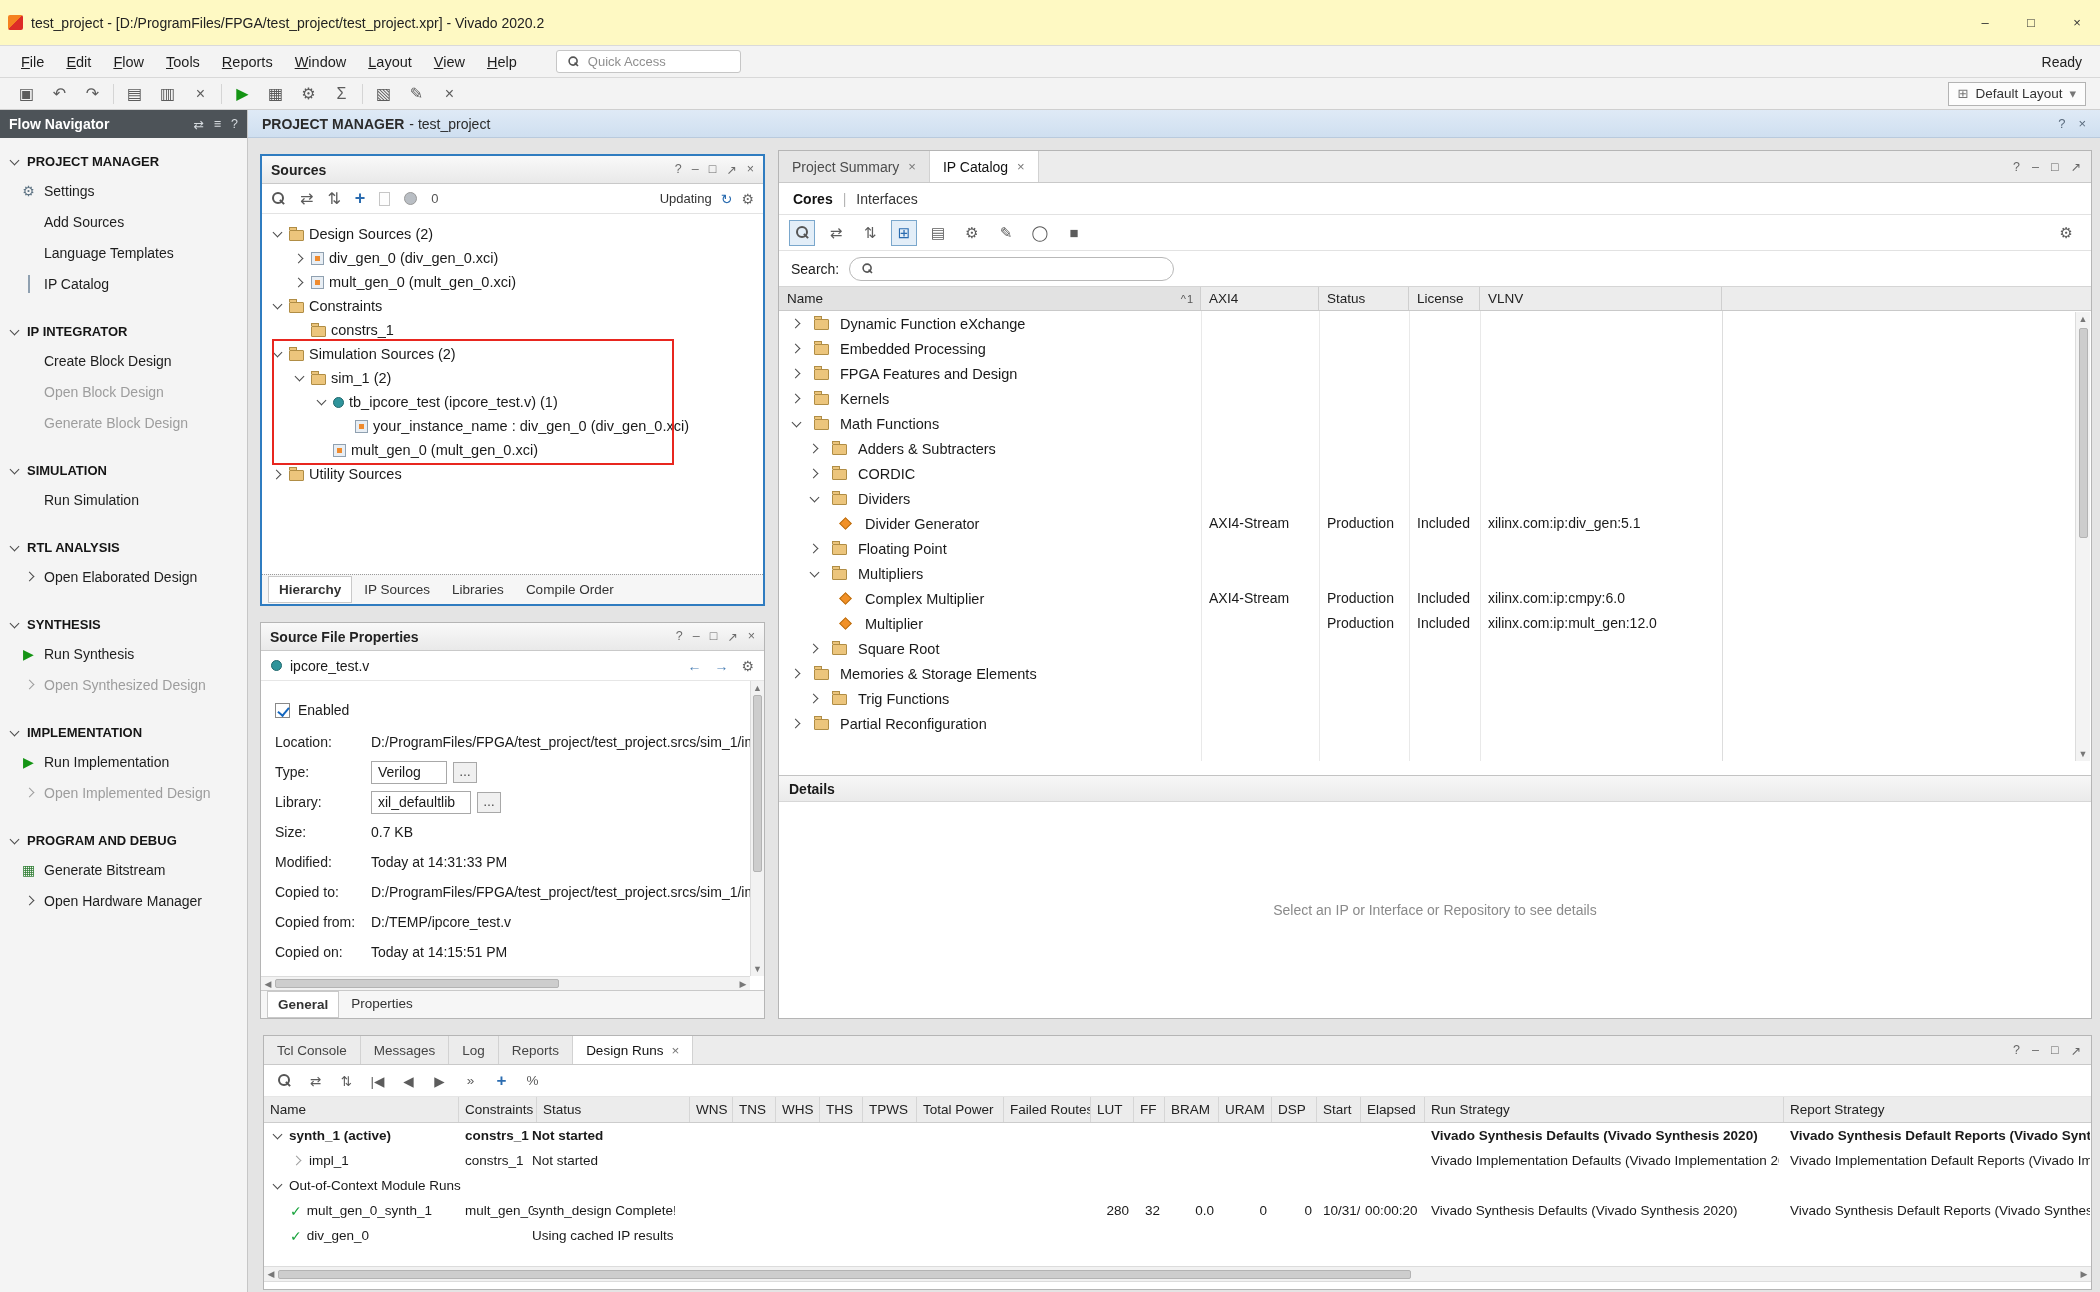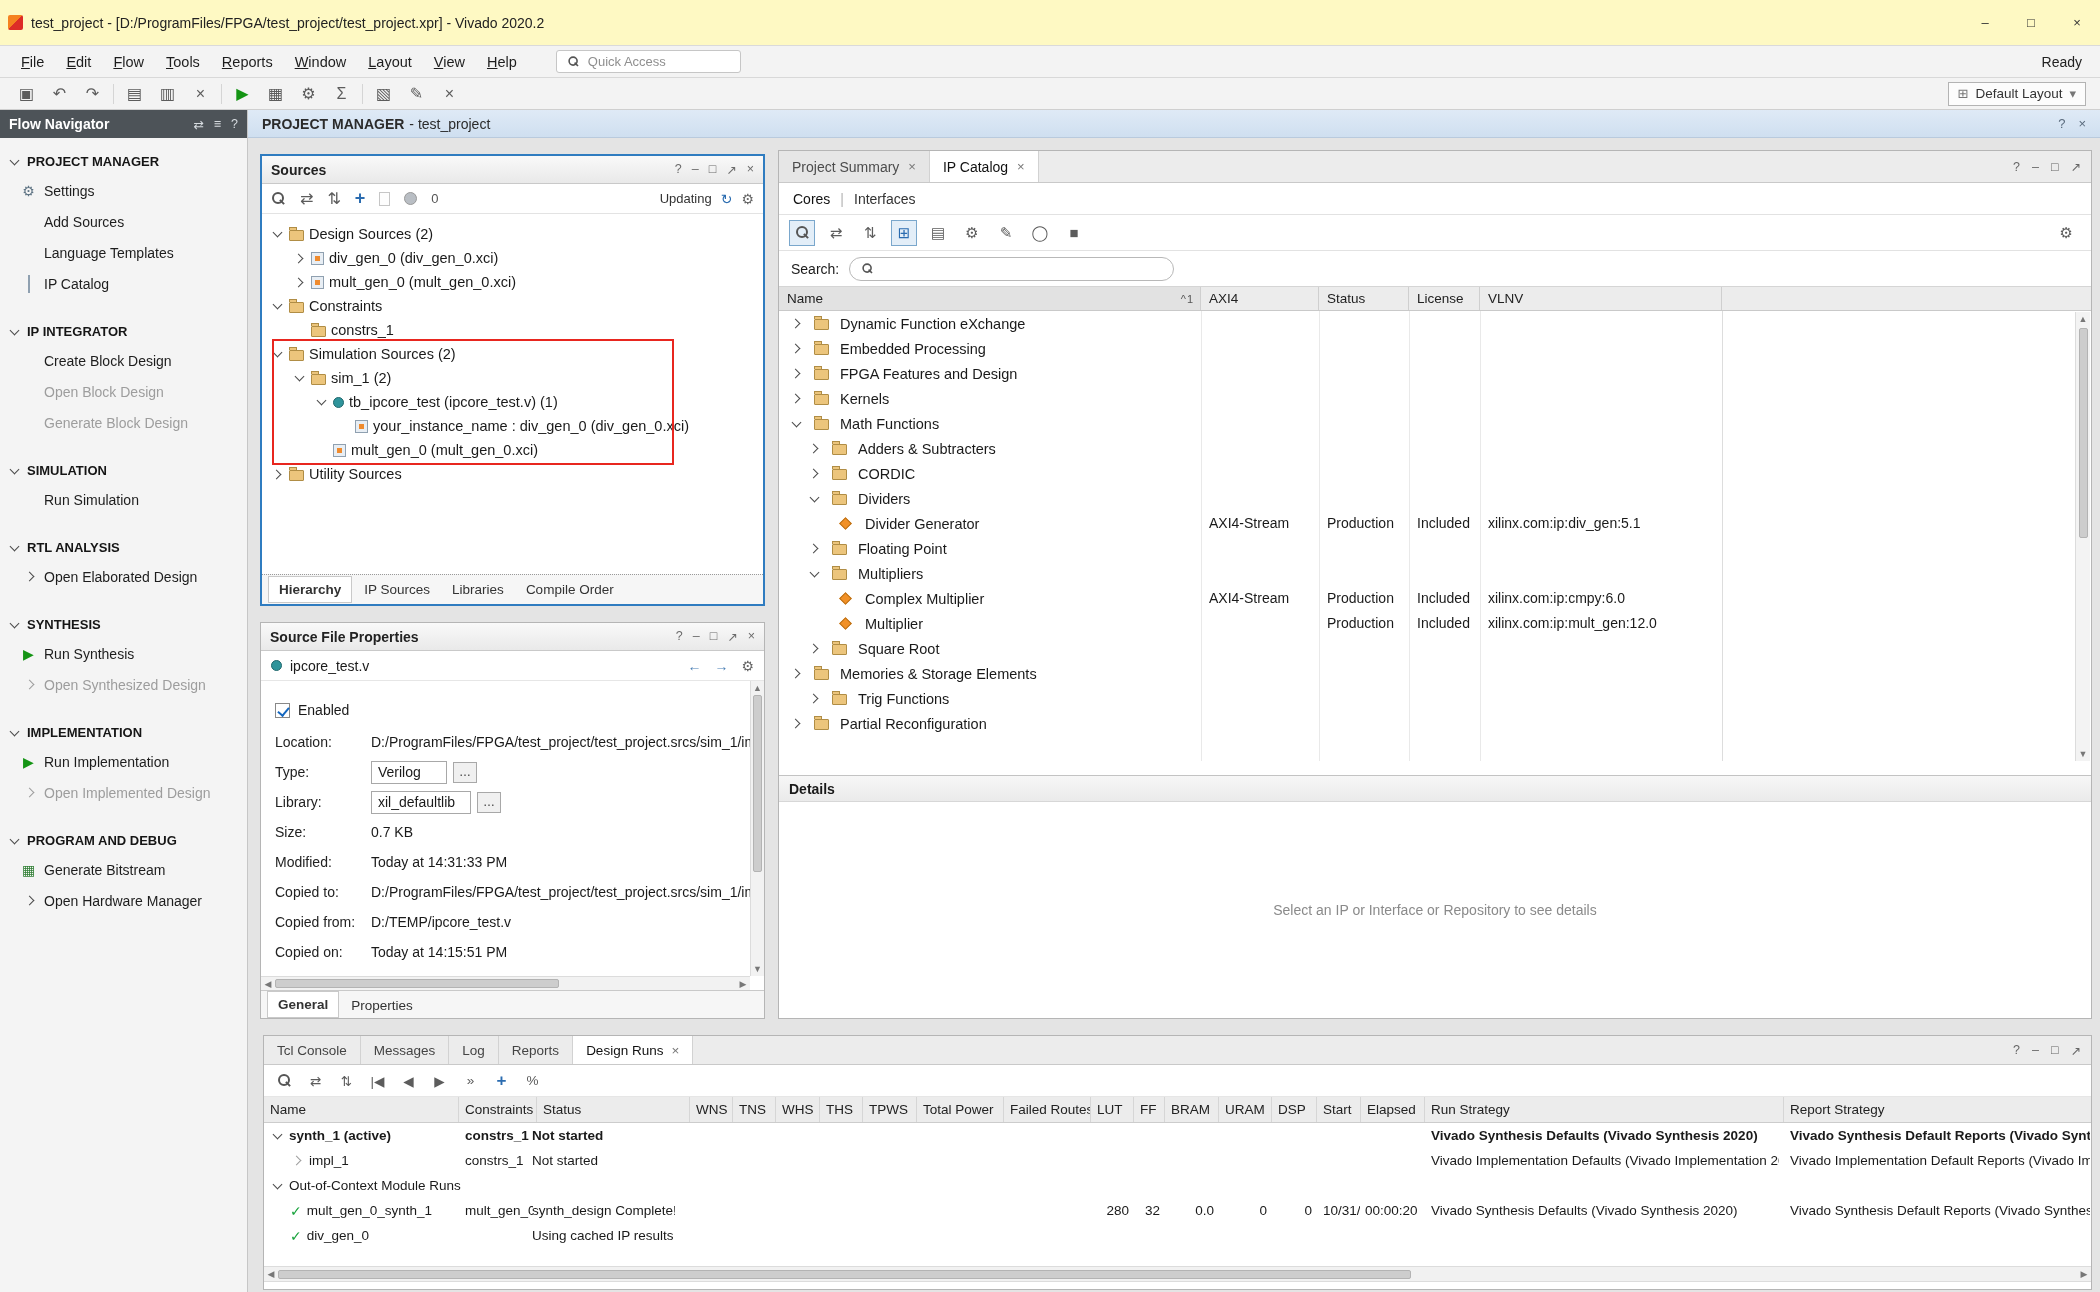--- a/index.html
+++ b/index.html
@@ -103,40 +103,40 @@
 .psub .fname{font-size:14px}
 .psub-icons{margin-left:auto;display:flex;gap:13px;font-size:14px;color:#4a7fb5}
 .psub-icons .g{color:#666}
 .pbody{flex:1;position:relative;background:#fff;padding-top:12px;overflow:hidden}
 .prow{height:30px;display:flex;align-items:center;padding-left:14px;font-size:14px}
 .prow.cb{height:34px;gap:8px}
 .plabel{width:96px;color:#222;flex:none}
 .pvalue{white-space:nowrap;overflow:hidden;color:#1a1a1a;padding-right:20px}
 .inbox{border:1px solid #a8a8a8;background:#fff;height:23px;display:flex;align-items:center;padding:0 6px;white-space:nowrap}
 .dots-btn{border:1px solid #a8a8a8;background:#f0f0f0;height:21px;width:24px;display:flex;align-items:center;justify-content:center;margin-left:6px;font-size:12px;color:#333}
-.ptabs{height:28px;border-top:1px solid #c9c9c9;background:#f6f6f6;display:flex;align-items:flex-end;padding:0 6px;gap:2px;flex:none}
+.ptabs{height:28px;border-top:1px solid #c9c9c9;background:#f6f6f6;display:flex;align-items:flex-start;padding:0 6px;gap:2px;flex:none}
 
 
 .hscroll{position:absolute;left:0;right:14px;bottom:0;height:14px;background:#f2f2f2;border-top:1px solid #dcdcdc;display:flex;align-items:center}
 .hs-arrow{width:14px;text-align:center;font-size:9px;color:#777;flex:none}
 .hs-thumb{height:9px;background:#cdcdcd;border:1px solid #b3b3b3;border-radius:2px}
 .vscroll{position:absolute;top:0;right:0;bottom:14px;width:14px;background:#f2f2f2;border-left:1px solid #dcdcdc;display:flex;flex-direction:column;align-items:center}
 .vs-arrow{height:14px;font-size:9px;color:#777;display:flex;align-items:center;flex:none}
 .vs-thumb{width:9px;background:#cdcdcd;border:1px solid #b3b3b3;border-radius:2px}
 
 
 .cat-tabbar{height:32px;background:#ececec;border-bottom:1px solid #c9c9c9;display:flex;align-items:stretch;flex:none}
 .ctab{display:flex;align-items:center;gap:9px;padding:0 13px;font-size:14px;color:#4c4c4c;border-right:1px solid #d2d2d2;background:#e6e6e6}
 .ctab.active{background:#fff;color:#111}
 .ctab .x{color:#777;font-size:13px}
 .cat-ticons{margin-left:auto;display:flex;align-items:center;gap:12px;padding-right:10px;color:#666;font-size:12.5px}
 .cat-subbar{height:32px;display:flex;align-items:center;gap:10px;padding:0 14px;border-bottom:1px solid #e2e2e2;font-size:14px;background:#fff;flex:none}
 .cat-subbar .sep{color:#b5b5b5}
 .subtab{color:#333}
-.subtab.active{font-weight:normal;color:#111}
+.subtab.active{font-weight:bold;color:#111}
 .cat-toolbar{height:36px;display:flex;align-items:center;gap:8px;padding:0 10px;border-bottom:1px solid #e2e2e2;background:#fff;flex:none}
 .cico{min-width:26px;height:26px;display:flex;align-items:center;justify-content:center;font-size:15px;color:#5c5c5c}
 .cico.boxed{border:1px solid #7aa7cc;background:#e3eef8}
 .cico.blue{color:#2b6cb0}
 .cat-gear{margin-left:auto;font-size:15px;color:#5c5c5c;padding-right:8px}
 .cat-search{height:35px;display:flex;align-items:center;gap:10px;padding:0 12px;background:#fff;flex:none;font-size:14px}
 .searchbox{width:325px;height:24px;border:1px solid #b8b8b8;border-radius:12px;display:flex;align-items:center;padding:0 10px;gap:6px;color:#999;background:#fff}
 .cat-thead{height:25px;display:flex;background:#ececec;border-top:1px solid #d5d5d5;border-bottom:1px solid #c9c9c9;flex:none;font-size:13.5px;color:#222}
 .cth{display:flex;align-items:center;padding-left:8px;border-right:1px solid #cfcfcf;flex:none}
 .cth.name{width:422px;background:#e2e2e2}

